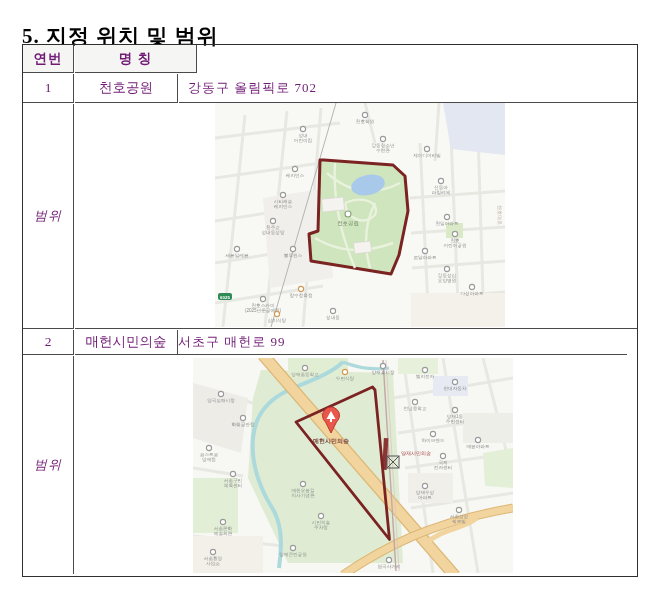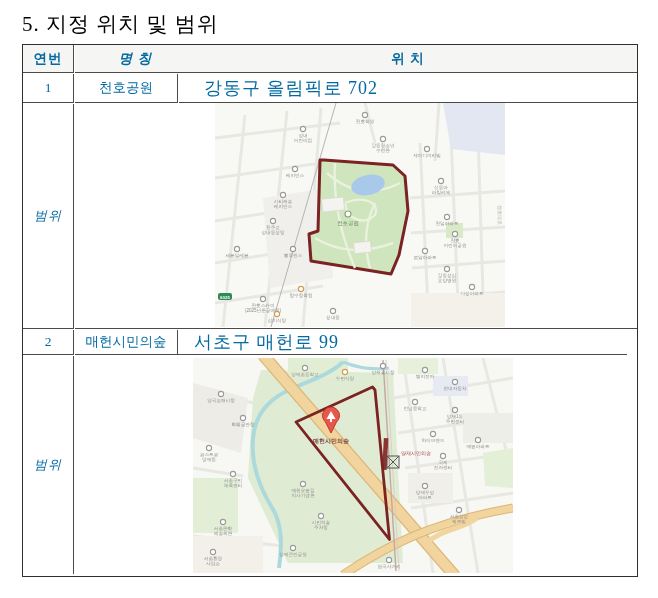--- a/index.html
+++ b/index.html
@@ -1,27 +1,27 @@
 <!DOCTYPE html>
 <html><head>
 <meta charset="utf-8">
 <style>
   html,body{margin:0;padding:0;background:#ffffff;}
   .page{position:relative;width:658px;height:598px;background:#fff;overflow:hidden;
         font-family:"Liberation Serif","DejaVu Serif",serif;color:#111;}
-  .doc-title{position:absolute;left:22px;top:10px;font-size:21px;font-weight:normal;
+  .doc-title{position:absolute;left:22px;top:22px;font-size:21px;font-weight:bold;
              letter-spacing:1px;color:#000;}
   .tbl{position:absolute;left:22px;top:44px;width:614px;height:531px;
        border:1.6px solid #2f2f2f;box-sizing:content-box;}
   .cell{position:absolute;box-sizing:border-box;display:flex;align-items:center;
-        justify-content:center;font-size:13.5px;color:#0369a1;}
+        justify-content:center;font-size:13.5px;color:#701a75;}
   .b-r{border-right:1px solid #4a4a4a;}
   .b-b{border-bottom:1px solid #4a4a4a;}
   .hdr{background:#f5f5f4;font-weight:bold;font-size:13.5px;letter-spacing:1px;}
-  .loc-cell{justify-content:flex-start;padding-left:25px;font-size:18px;letter-spacing:1px;}
+  .loc-cell{justify-content:flex-start;padding-left:9px;font-size:13px;letter-spacing:1px;}
   .range-lbl{font-size:13px;letter-spacing:1px;font-style:italic;}
   .mapbox{position:absolute;}
   svg{display:block;}
   .street{stroke:#e8e8e3;stroke-width:3;fill:none;}
   .poi-dot{fill:#ffffff;stroke:#9a9a9a;stroke-width:1.1;}
   .poi-label{font-size:4.6px;fill:#8d8d8d;text-anchor:middle;
              font-family:"Liberation Sans","DejaVu Sans",sans-serif;}
   .badge-rect{fill:#2e8b57;}
   .badge-text{font-size:4.4px;fill:#ffffff;font-weight:bold;text-anchor:middle;
               font-family:"Liberation Sans","DejaVu Sans",sans-serif;}
@@ -37,22 +37,21 @@
 </head>
 <body>
 
 <div class="page">
 
   <div class="doc-title">5. 지정 위치 및 범위</div>
 
   <div class="tbl">
 
     <div class="cell hdr b-r b-b" style="left:0;top:0;width:51px;height:28px;">연번</div>
-    <div class="cell hdr b-r b-b" style="left:52px;top:0;width:122px;height:28px;font-style:italic;">명 칭</div>
-    <div class="cell hdr b-b" style="left:156px;top:0;width:458px;height:28px;">위 치</div>
+    <div class="cell hdr b-r b-b" style="left:52px;top:0;width:122px;height:28px;">명 칭</div>
 
     <div class="cell b-r b-b" style="left:0;top:29px;width:51px;height:29px;">1</div>
     <div class="cell b-r b-b" style="left:52px;top:29px;width:103px;height:29px;">천호공원</div>
     <div class="cell b-b loc-cell" style="left:156px;top:29px;width:458px;height:29px;">강동구 올림픽로 702</div>
 
     <div class="cell b-r b-b range-lbl" style="left:0;top:59px;width:51px;height:225px;">범위</div>
     <div class="cell b-b" style="left:52px;top:59px;width:562px;height:225px;"></div>
 
     <div class="cell b-r b-b" style="left:0;top:285px;width:51px;height:25px;">2</div>
     <div class="cell b-r b-b" style="left:52px;top:285px;width:103px;height:25px;">매헌시민의숲</div>

